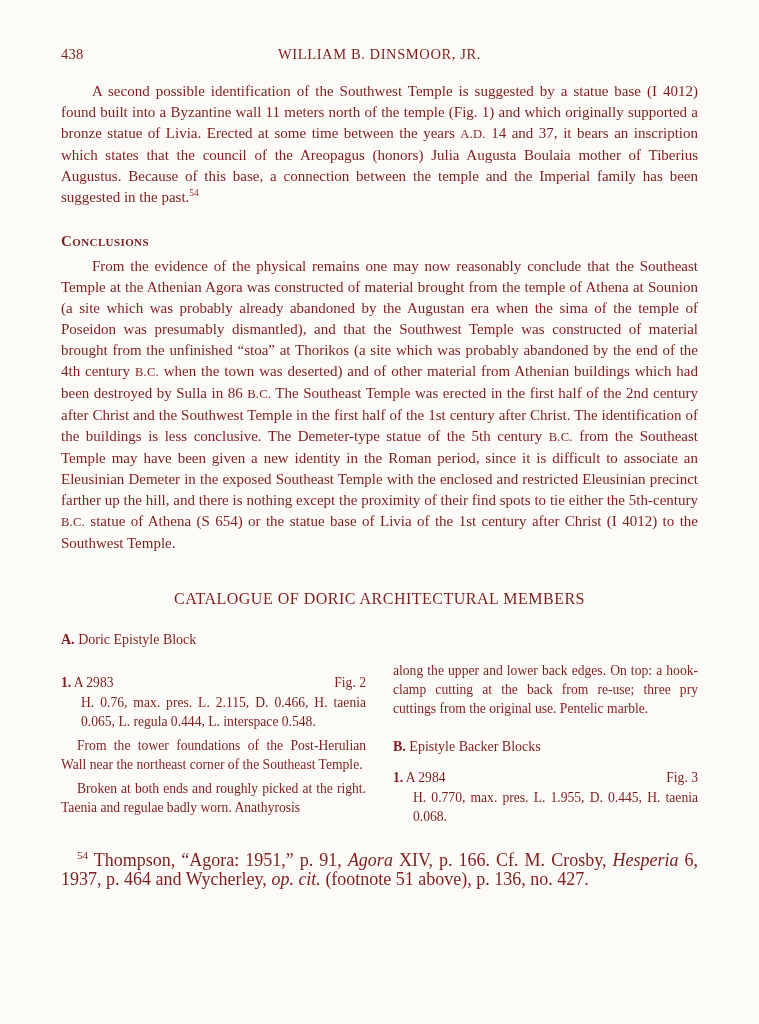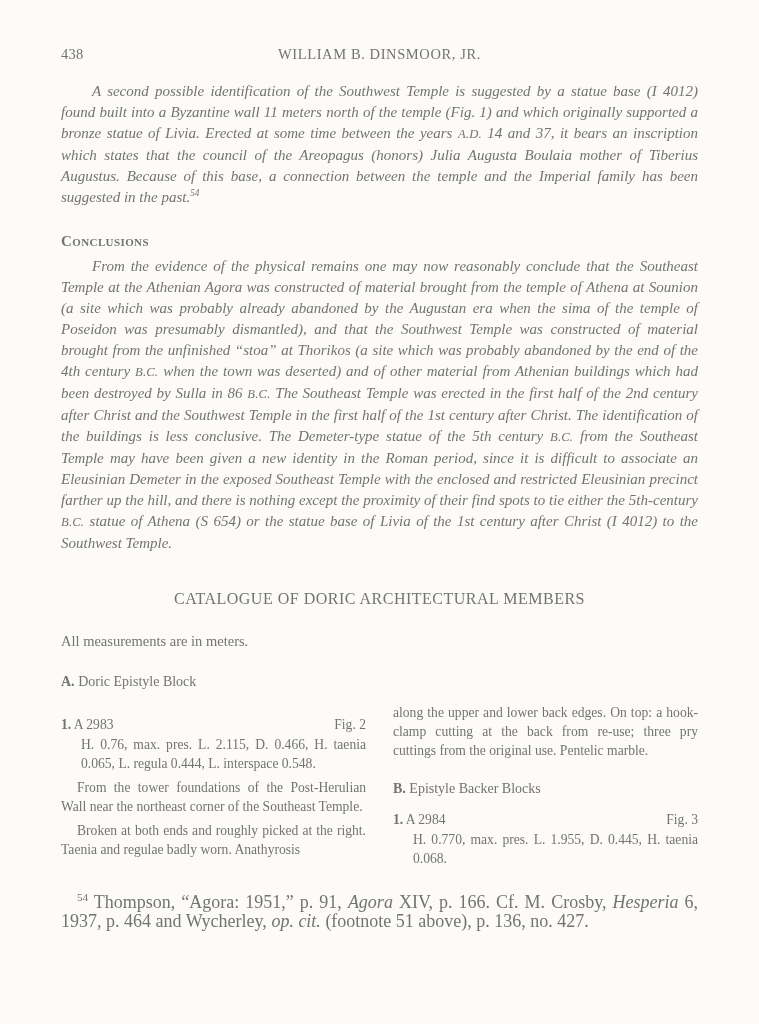--- a/index.html
+++ b/index.html
@@ -1,42 +1,42 @@
 <!DOCTYPE html>
 <html><head>
 <meta charset="utf-8">
 <style>
   html, body { margin: 0; padding: 0; background: #e9e7e2; }
   .page {
     width: 759px;
     height: 1024px;
     margin: 0 auto;
     background: #fcfbf8;
-    color: #737373;
+    color: #7f1d1d;
     font-family: "Liberation Serif", "DejaVu Serif", serif;
     box-sizing: border-box;
     padding: 46px 61px 24px 61px;
     overflow: hidden;
   }
   .page-header {
     position: relative;
     text-align: center;
     font-size: 14.5px;
     letter-spacing: 0.6px;
     margin-bottom: 16px;
   }
   .page-number {
     position: absolute;
     left: 0;
     top: 0;
     letter-spacing: 0.3px;
   }
   .body-text { margin-top: 18px; font-size: 15px; line-height: 21px; }
   .para { margin: 0; text-align: justify; }
-  .indent { text-indent: 31px; font-style: italic; }
+  .indent { text-indent: 31px; }
   .subhead {
     margin: 23px 0 4px 0;
     font-size: 15px;
     font-weight: bold;
     font-variant: small-caps;
     letter-spacing: 0.4px;
   }
   .catalogue-heading {
     margin: 36px 0 0 0;
     text-align: center;
@@ -84,21 +84,20 @@
   </header>
 
   <section class="body-text">
     <p class="para indent"><span>A second possible identification of the Southwest Temple is suggested by a statue base (I 4012) found built into a Byzantine wall 11 meters north of the temple (Fig. 1) and which originally supported a bronze statue of Livia. Erected at some time between the years </span><span class="seg-smallcaps">A.D.</span><span> 14 and 37, it bears an inscription which states that the council of the Areopagus (honors) Julia Augusta Boulaia mother of Tiberius Augustus. Because of this base, a connection between the temple and the Imperial family has been suggested in the past.</span><span class="seg-sup">54</span></p>
     <h3 class="subhead">Conclusions</h3>
     <p class="para indent"><span>From the evidence of the physical remains one may now reasonably conclude that the Southeast Temple at the Athenian Agora was constructed of material brought from the temple of Athena at Sounion (a site which was probably already abandoned by the Augustan era when the sima of the temple of Poseidon was presumably dismantled), and that the Southwest Temple was constructed of material brought from the unfinished “stoa” at Thorikos (a site which was probably abandoned by the end of the 4th century </span><span class="seg-smallcaps">B.C.</span><span> when the town was deserted) and of other material from Athenian buildings which had been destroyed by Sulla in 86 </span><span class="seg-smallcaps">B.C.</span><span> The Southeast Temple was erected in the first half of the 2nd century after Christ and the Southwest Temple in the first half of the 1st century after Christ. The identification of the buildings is less conclusive. The Demeter-type statue of the 5th century </span><span class="seg-smallcaps">B.C.</span><span> from the Southeast Temple may have been given a new identity in the Roman period, since it is difficult to associate an Eleusinian Demeter in the exposed Southeast Temple with the enclosed and restricted Eleusinian precinct farther up the hill, and there is nothing except the proximity of their find spots to tie either the 5th-century </span><span class="seg-smallcaps">B.C.</span><span> statue of Athena (S 654) or the statue base of Livia of the 1st century after Christ (I 4012) to the Southwest Temple.</span></p>
   </section>
 
   <h2 class="catalogue-heading">CATALOGUE OF DORIC ARCHITECTURAL MEMBERS</h2>
 
-  <p class="measure-note">All measurements are in meters.</p>
 
   <h3 class="section-head"><span class="seg-bold">A.</span><span> Doric Epistyle Block</span></h3>
 
   <div class="columns">
 
     <div class="col">
       <div class="entry-line">
         <span class="entry-id"><span class="seg-bold">1.</span><span> A 2983</span></span>
         <span class="fig-ref">Fig. 2</span>
       </div>

